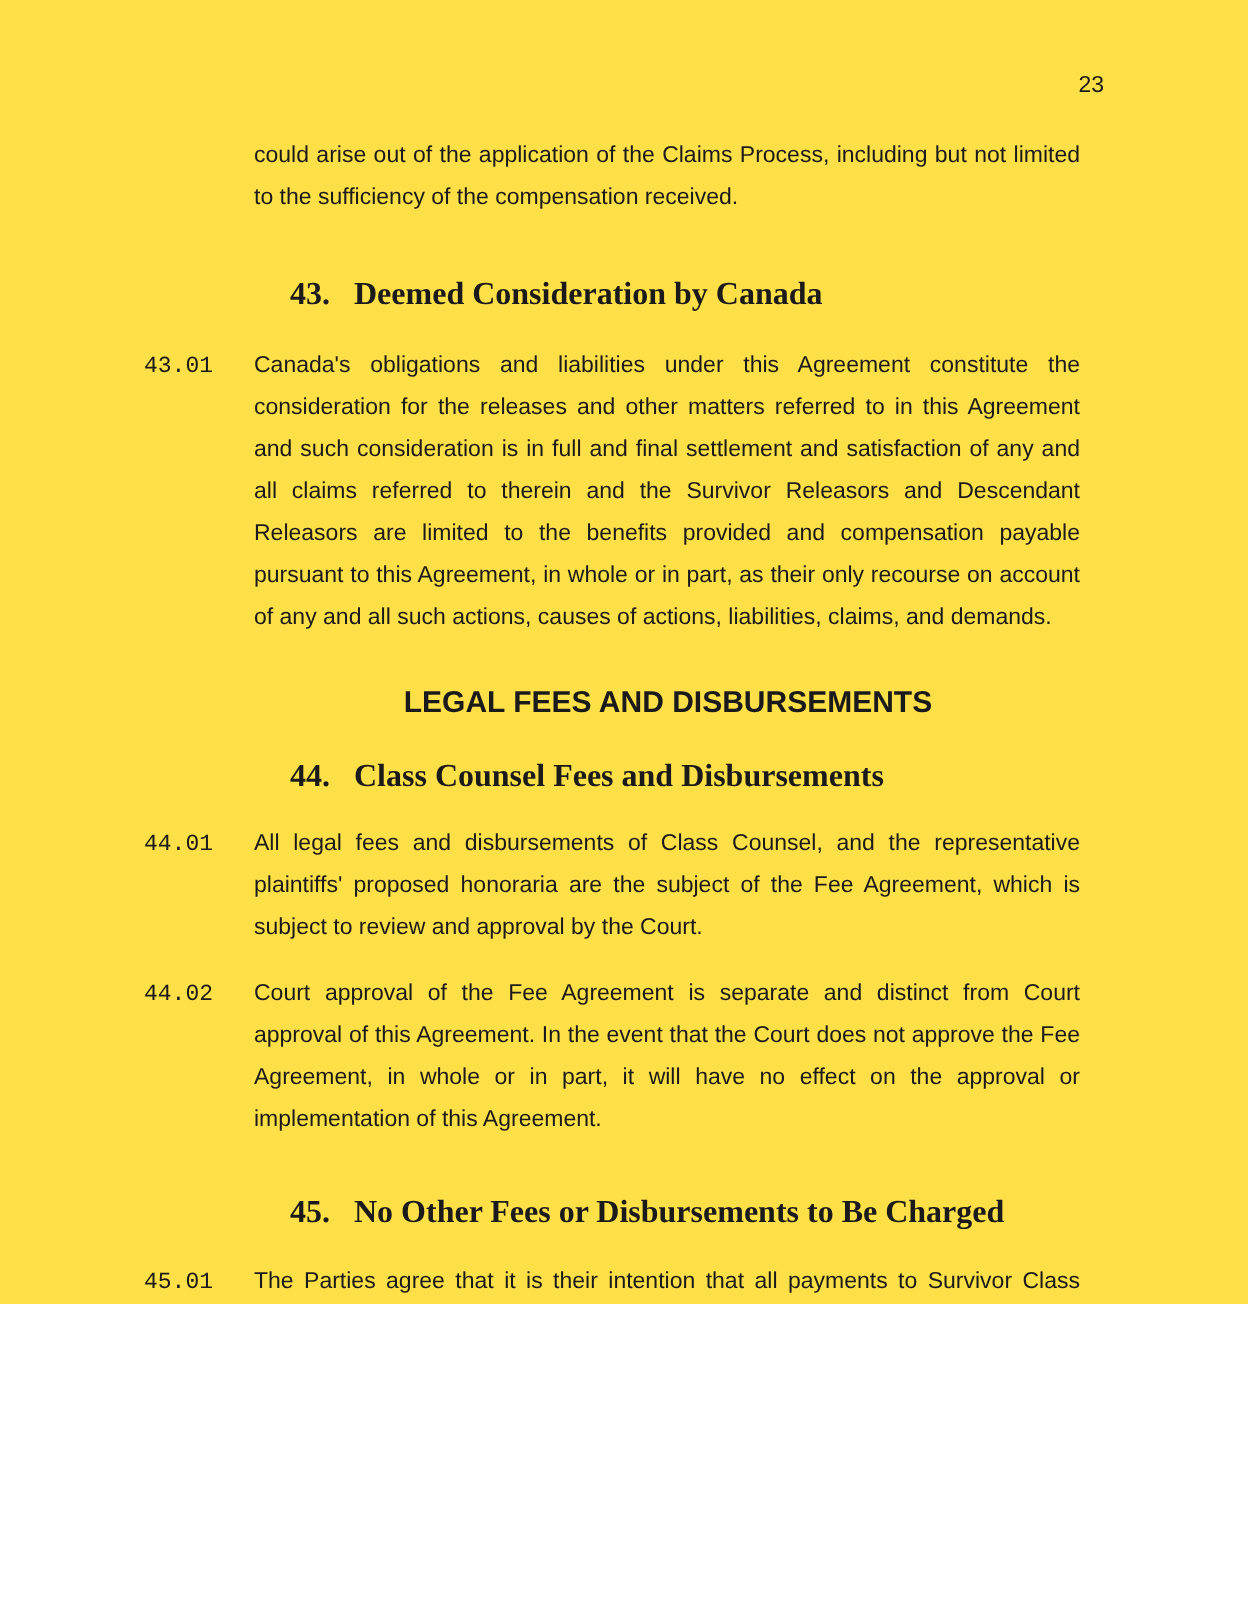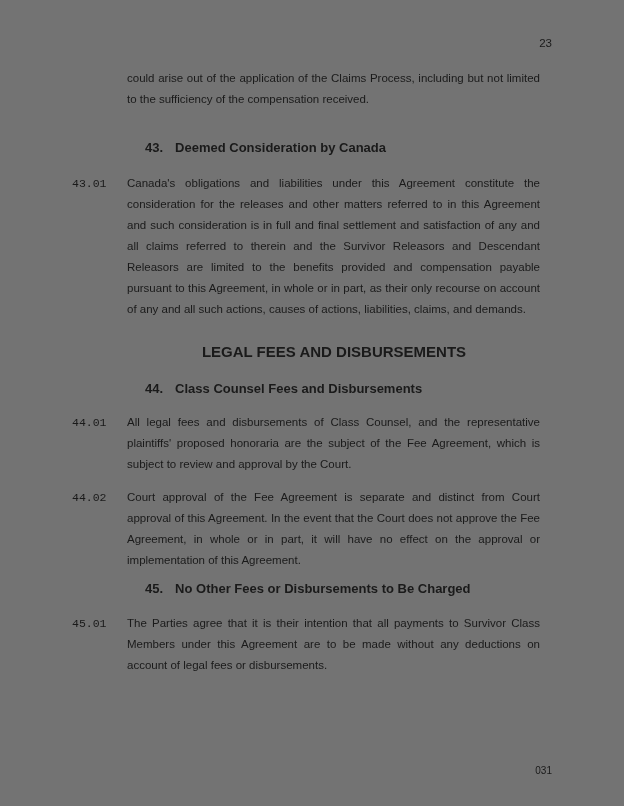--- a/index.html
+++ b/index.html
@@ -3,22 +3,22 @@
 <meta charset="utf-8">
 <style>
   html, body {
     margin: 0;
     padding: 0;
     background: #ffffff;
   }
   .page {
     position: relative;
     width: 624px;
-    height: 806px;
-    background: #737373;
+    height: 652px;
+    background: #fde047;
     color: #1a1a1a;
     font-family: "Liberation Sans", sans-serif;
     overflow: hidden;
   }
   .page-number {
     position: absolute;
     top: 36px;
     right: 72px;
     font-size: 11.5px;
     line-height: 14px;
@@ -44,44 +44,45 @@
     position: absolute;
     left: -55px;
     top: 0;
     font-size: 11.5px;
     line-height: 21px;
     white-space: nowrap;
     font-family: Liberation Mono, monospace;
   }
   .sec-heading {
     margin: 0 0 0 18px;
-    font-size: 13px;
+    font-size: 16px;
     line-height: 21px;
     font-weight: bold;
     text-align: left;
+    font-family: Liberation Serif, serif;
   }
   .sec-num {
     display: inline-block;
     margin-right: 12px;
   }
   .part-heading {
     margin: 0 0 0 -43px;
     font-size: 15px;
     line-height: 21px;
     font-weight: bold;
     text-align: center;
     width: 500px;
   }
   .mt-h43   { margin-top: 27px; }
   .mt-p4301 { margin-top: 15px; }
   .mt-legal { margin-top: 21px; }
   .mt-h44   { margin-top: 16px; }
   .mt-p4401 { margin-top: 13px; }
   .mt-p4402 { margin-top: 12px; }
-  .mt-h45   { margin-top: 7px; }
+  .mt-h45   { margin-top: 25px; }
   .mt-p4501 { margin-top: 14px; }
   .stamp {
     position: absolute;
     top: 765px;
     right: 72px;
     font-size: 10px;
     line-height: 12px;
   }
 </style>
 </head>

